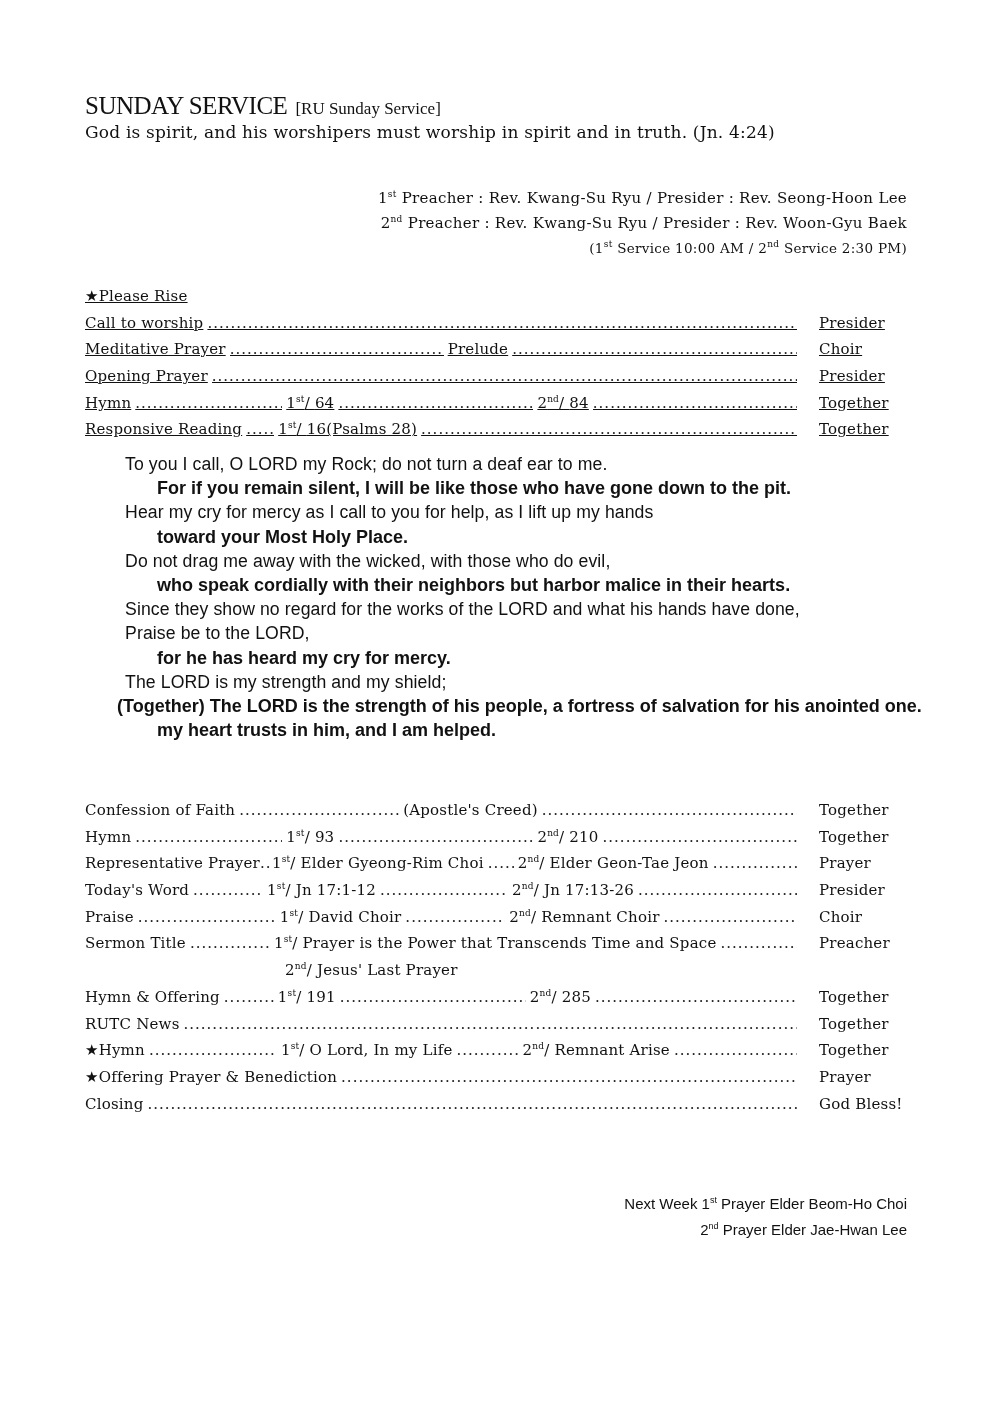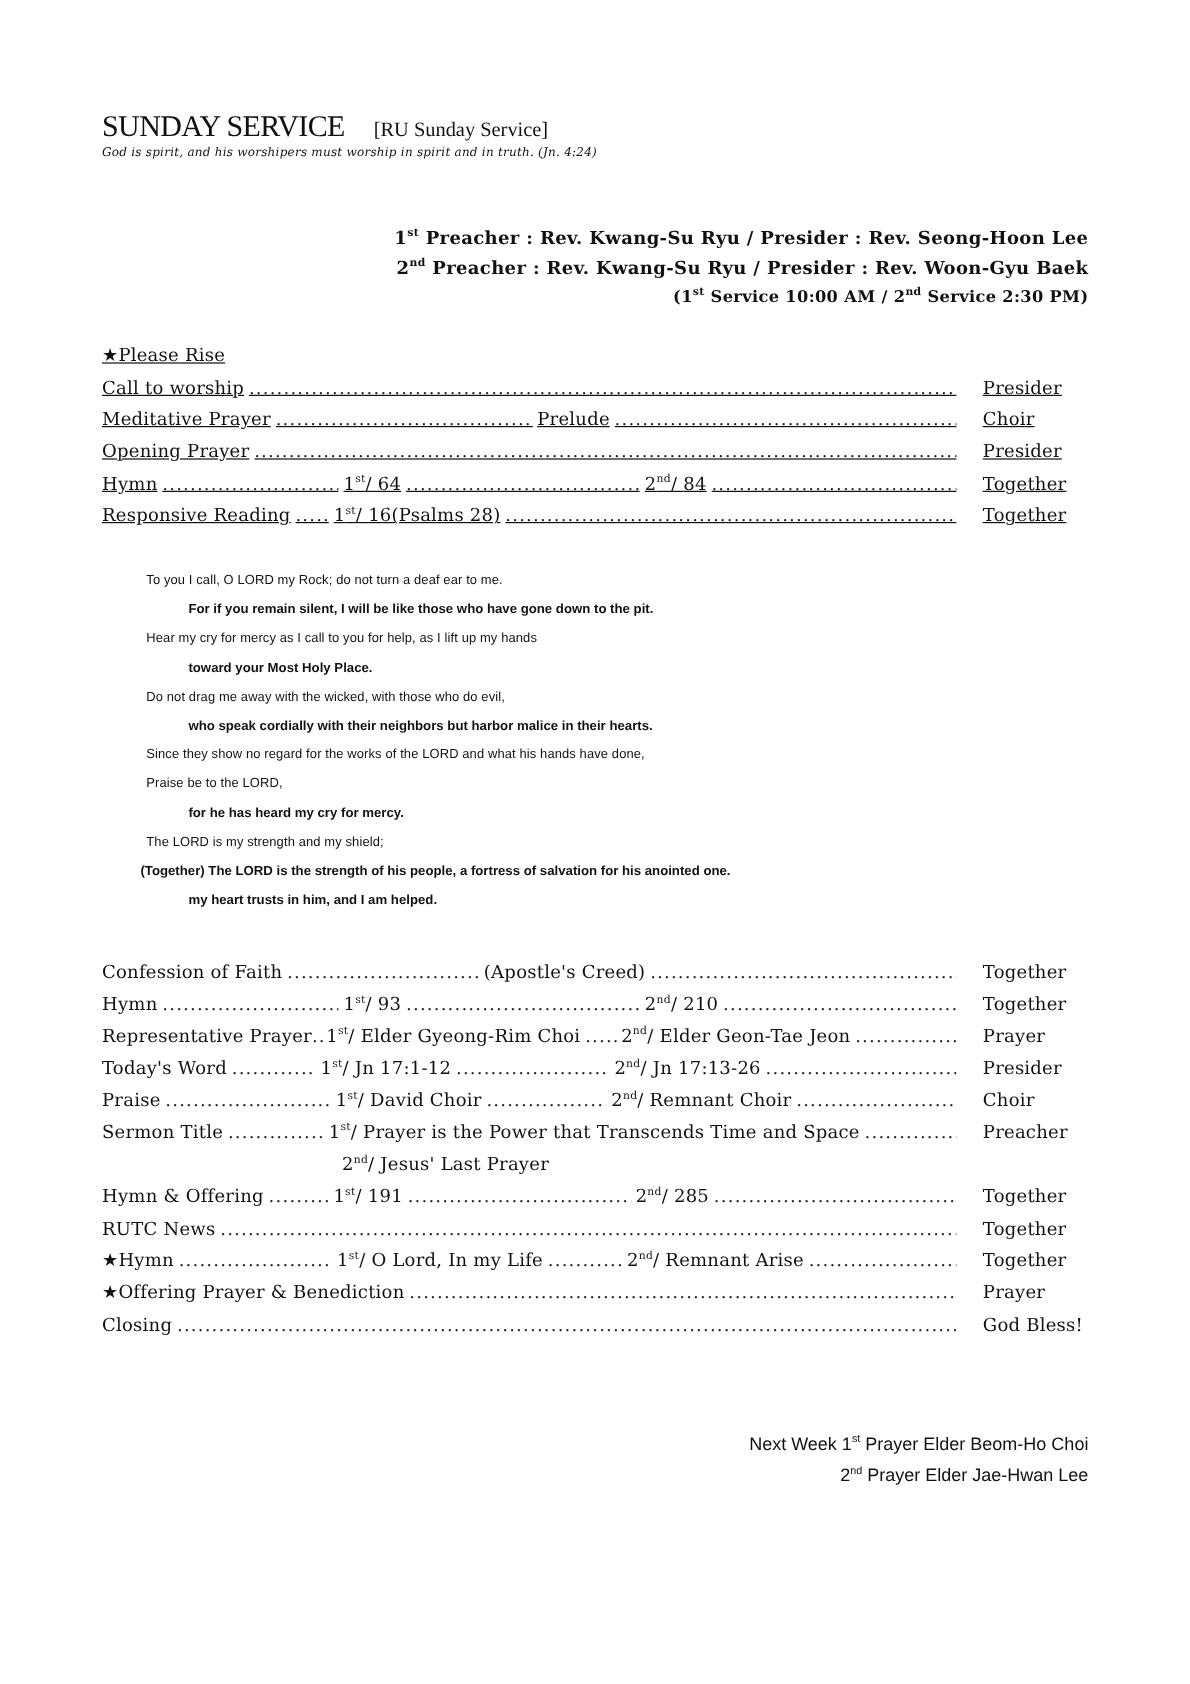--- a/index.html
+++ b/index.html
@@ -1,36 +1,36 @@
 <!DOCTYPE html>
 <html><head>
 <meta charset="utf-8">
 <style>
   html, body { margin: 0; padding: 0; background: #ffffff; }
   body { width: 992px; height: 1403px; position: relative; overflow: hidden; color: #111; }
   #title-block { position: absolute; left: 85px; top: 92px; }
   #page-title { font-family: "Liberation Serif", serif; font-size: 25px; letter-spacing: -0.5px; }
-  #page-subtitle { font-family: "Liberation Serif", serif; font-size: 17px; margin-left: 24px; }
-  #verse { font-family: "DejaVu Serif", serif; font-size: 10px; margin-top: 2px; letter-spacing: 0.2px; font-style: italic; }
-
-  #preachers { position: absolute; right: 85px; top: 186px; text-align: right; font-family: "DejaVu Serif", serif; font-size: 15px; letter-spacing: 0.3px; font-weight: bold; }
+  #page-subtitle { font-family: "Liberation Serif", serif; font-size: 17px; margin-left: 8px; }
+  #verse { font-family: "DejaVu Serif", serif; font-size: 17px; margin-top: 2px; letter-spacing: 0.2px; }
+
+  #preachers { position: absolute; right: 85px; top: 186px; text-align: right; font-family: "DejaVu Serif", serif; font-size: 15px; letter-spacing: 0.3px; }
   #preachers div { height: 25px; line-height: 25px; }
   #preachers .times { font-size: 13.5px; }
   sup { font-size: 9px; vertical-align: 6px; line-height: 0; }
 
   .order { position: absolute; left: 85px; width: 822px; font-family: "DejaVu Serif", serif; font-size: 15px; letter-spacing: 0.2px; }
   .row { display: flex; align-items: baseline; height: 26.7px; line-height: 26.7px; white-space: nowrap; }
   .row .lbl { flex: 0 0 auto; }
   .row .dots { flex: 1 1 auto; overflow: hidden; margin: 0 4px; color: #222; letter-spacing: 1px; }
   .row .dots::before { content: "........................................................................................................................................................................................................"; }
   .row .fix { flex: 0 0 auto; }
   .row .who { flex: 0 0 88px; margin-left: 18px; }
   .row .c1 { flex: 0 0 auto; }
 
-  #reading { position: absolute; left: 117px; top: 472px; font-family: "Liberation Sans", sans-serif; font-size: 11px; }
+  #reading { position: absolute; left: 117px; top: 452px; font-family: "Liberation Sans", sans-serif; font-size: 18px; }
   #reading .ln { height: 24.2px; line-height: 24.2px; white-space: nowrap; }
   #reading .leader { font-weight: normal; letter-spacing: 0.1px; transform: scaleX(0.98); }
   #reading .resp { font-weight: bold; padding-left: 40px; }
   #reading .together { font-weight: bold; }
 
   #next-week { position: absolute; right: 85px; top: 1175px; text-align: right; font-family: Liberation Sans, sans-serif; font-size: 15px; margin-top: 16px; }
   #next-week div { height: 26px; line-height: 26px; }
 </style>
 </head>
 <body>

